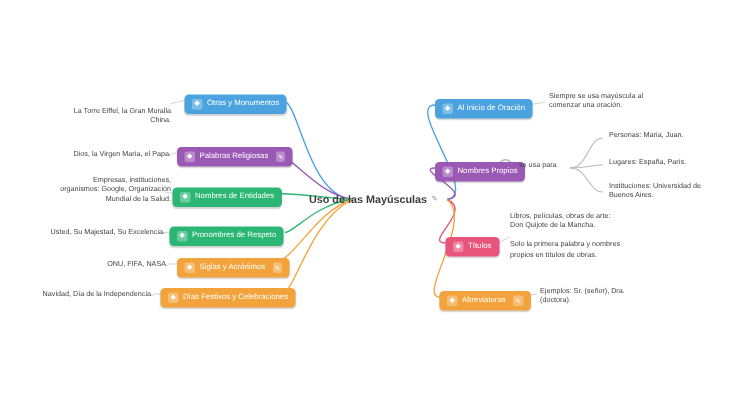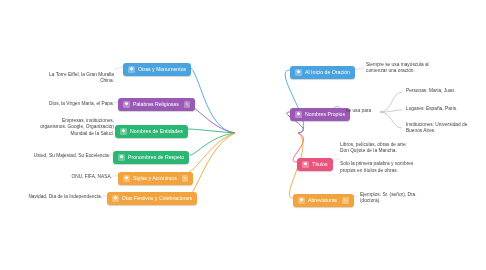--- a/index.html
+++ b/index.html
@@ -45,20 +45,24 @@
     <path d="M115,129 L110,128" stroke="#cfcfcf" stroke-width="0.6" fill="none"></path>
     <path d="M113,155 L108,155" stroke="#cfcfcf" stroke-width="0.6" fill="none"></path>
     <path d="M118,176 L112,176" stroke="#cfcfcf" stroke-width="0.6" fill="none"></path>
     <path d="M107,196 L102,196" stroke="#cfcfcf" stroke-width="0.6" fill="none"></path>
 
     <path d="M352,70 L364,68" stroke="#cfcfcf" stroke-width="0.6" fill="none"></path>
     <path d="M332,162 L340,158" stroke="#cfcfcf" stroke-width="0.6" fill="none"></path>
     <path d="M340,198 L358,196" stroke="#cfcfcf" stroke-width="0.6" fill="none"></path>
   </svg>
 
+  <div class="center" style="left:206px;top:128px;">
+    <span>Uso de las Mayúsculas</span>
+    <span class="mark">✎</span>
+  </div>
 
   <div class="circ" style="left:332px;top:106px;">
     <span>2</span>
   </div>
 
   <div class="node" style="left:123px;top:63px;background:#4aa3df;">
     <span class="ico">◆</span>
     <span>Otras y Monumentos</span>
   </div>
   <div class="leaf left" style="left:18px;top:72px;width:96px;">La Torre Eiffel, la Gran Muralla

